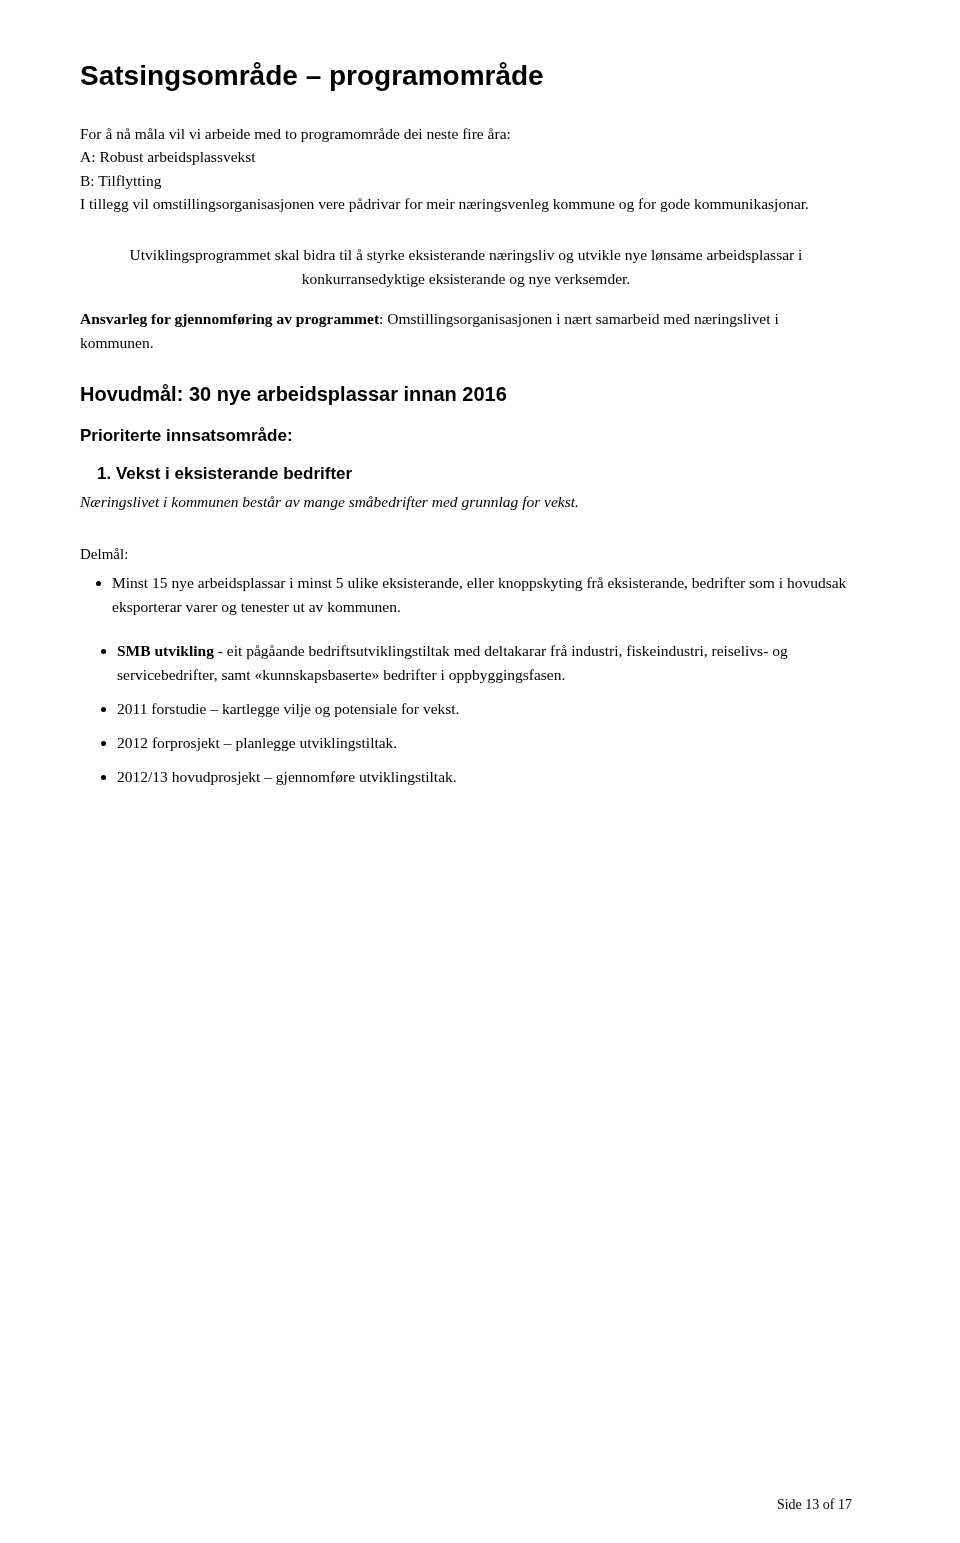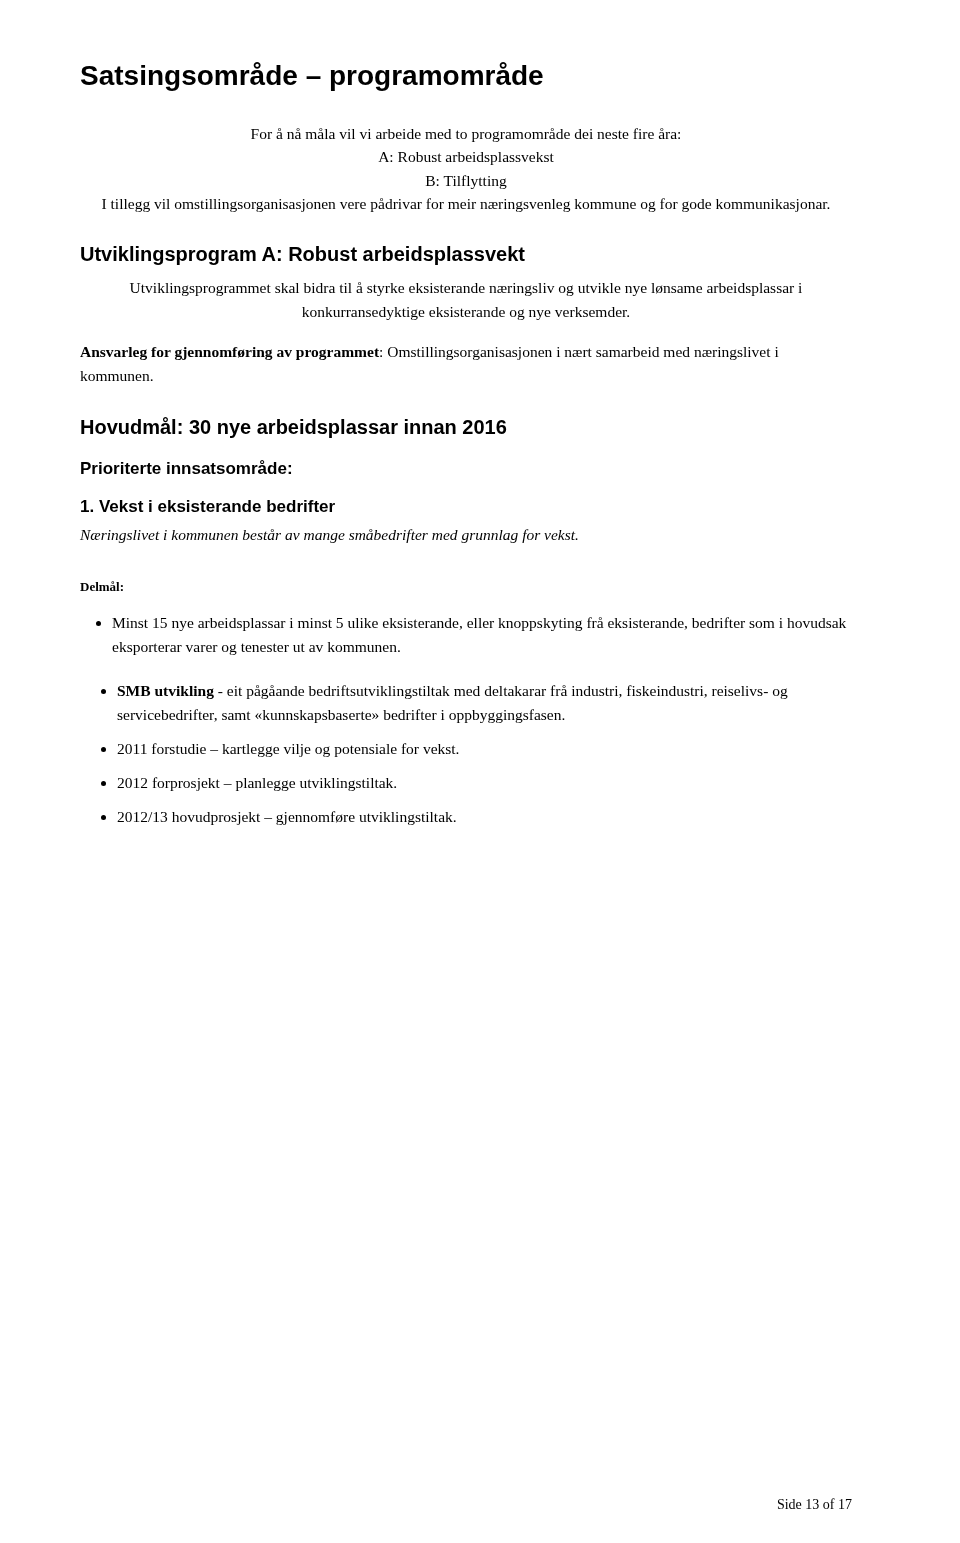--- a/index.html
+++ b/index.html
@@ -29,21 +29,20 @@
       font-size: 28px;
       font-weight: bold;
       margin-bottom: 30px;
       font-family: "Arial", sans-serif;
     }
 
     .intro-text {
       font-size: 15.5px;
       margin-bottom: 28px;
       line-height: 1.5;
-      text-align: center;
     }
 
     h2.section-heading {
       font-size: 20px;
       font-weight: bold;
       margin-bottom: 10px;
       font-family: "Arial", sans-serif;
     }
 
     p.body-text {
@@ -71,33 +70,34 @@
       font-weight: bold;
       margin-bottom: 18px;
       font-family: "Arial", sans-serif;
     }
 
     h3.numbered-heading {
       font-size: 17px;
       font-weight: bold;
       margin-bottom: 6px;
       font-family: "Arial", sans-serif;
+      margin-left: 17px;
     }
 
     p.vekst-desc {
       font-size: 15.5px;
       line-height: 1.55;
       margin-bottom: 32px;
       font-style: italic;
     }
 
     .delmaal-label {
-      font-size: 13px;
-      font-weight: bold;
-      margin-bottom: 16px;
+      font-size: 15px;
+      font-weight: normal;
+      margin-bottom: 8px;
     }
 
     ul.delmaal-list {
       margin-left: 32px;
       margin-bottom: 20px;
       font-size: 15.5px;
       line-height: 1.55;
     }
 
     ul.delmaal-list li {
@@ -139,21 +139,20 @@
 
   <h1 class="page-title">Satsingsområde – programområde</h1>
 
   <p class="intro-text">
     <span>For å nå måla vil vi arbeide med to programområde dei neste fire åra:</span><br>
     <span><span>A: Robust arbeidsplassvekst</span></span><br>
     <span><span>B: Tilflytting</span></span><br>
     <span>I tillegg vil omstillingsorganisasjonen vere pådrivar for meir næringsvenleg kommune og for gode kommunikasjonar.</span>
   </p>
 
-  <h2 class="section-heading">Utviklingsprogram A: Robust arbeidsplassvekt</h2>
 
   <p class="body-text">Utviklingsprogrammet skal bidra til å styrke eksisterande næringsliv og utvikle nye lønsame arbeidsplassar i konkurransedyktige eksisterande og nye verksemder.</p>
 
   <p class="ansvarleg">
     <span class="bold-inline">Ansvarleg for gjennomføring av programmet</span><span>: Omstillingsorganisasjonen i nært samarbeid med næringslivet i kommunen.</span>
   </p>
 
   <h2 class="hovudmal">Hovudmål: 30 nye arbeidsplassar innan 2016</h2>
 
   <h3 class="prioriterte">Prioriterte innsatsområde:</h3>

